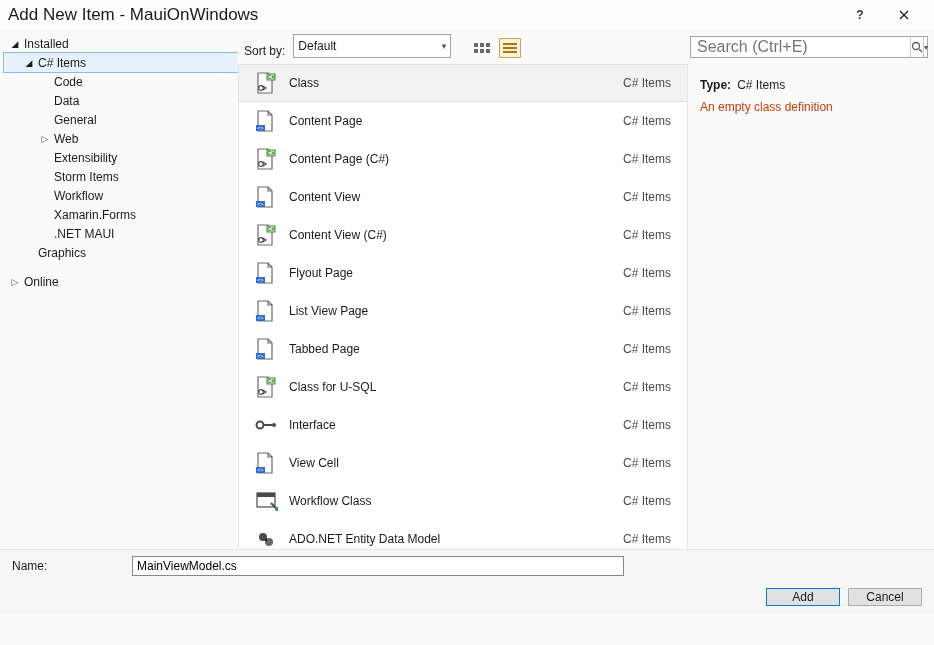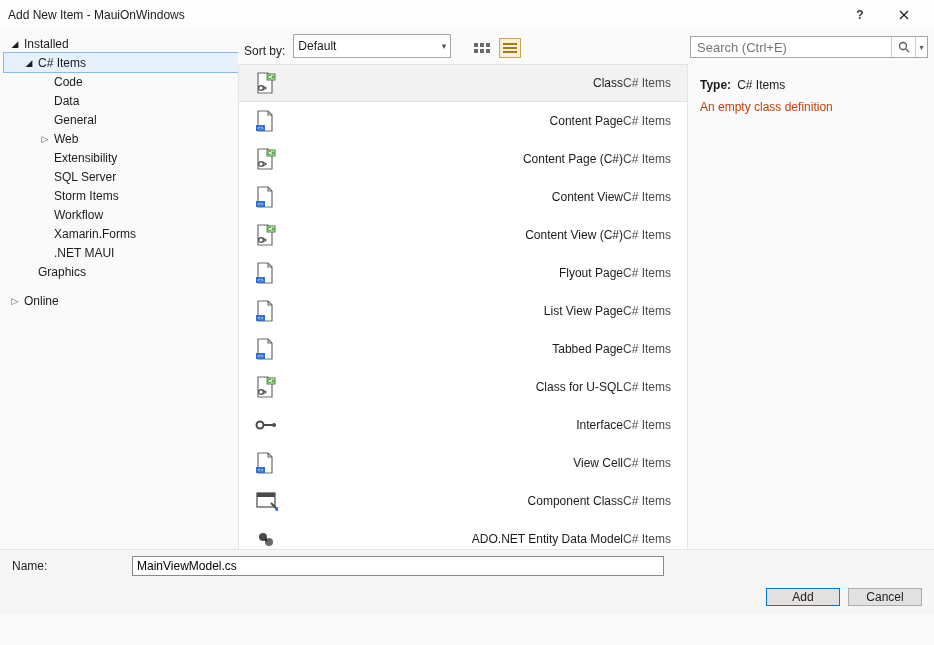--- a/index.html
+++ b/index.html
@@ -1,67 +1,67 @@
 <!DOCTYPE html>
 <html><head>
 <meta charset="utf-8">
 <style>
   * { box-sizing: border-box; font-family: "Segoe UI", Tahoma, sans-serif; }
   html, body { margin:0; padding:0; height:100%; }
   body { width:934px; height:645px; background:#fafafa; color:#1b1b1b; font-size:12px; overflow:hidden; }
 
   .titlebar { display:flex; align-items:center; height:30px; padding:0 8px; background:#fdfdfd; }
-  .titlebar .title { flex:1; font-size:12px; }
+  .titlebar .title { flex:1; font-size:17px; }
   .titlebar .tbtn { width:44px; height:30px; display:flex; align-items:center; justify-content:center; color:#333; }
 
   .toolbar-row { display:flex; align-items:flex-end; gap:6px; padding:4px 6px 6px 240px; }
   .toolbar-row .label { padding-right:2px; }
   .sort-select { display:flex; align-items:center; height:20px; width:158px; border:1px solid #a5a5a5; background:#fff; padding:11px 4px; justify-content:space-between; }
   .sort-select .chev { font-size:9px; color:#555; }
   .view-btn { width:22px; height:20px; display:flex; align-items:center; justify-content:center; border:1px solid transparent; }
   .view-btn.active { border:1px solid #c9a45a; background:#fdf2d5; }
 
   .search-wrap { margin-left:auto; display:flex; align-items:center; height:22px; width:238px; border:1px solid #a5a5a5; background:#fff; }
-  .search-wrap input { flex:1; border:none; outline:none; font-size:13px; padding:0 6px; background:transparent; }
+  .search-wrap input { flex:1; border:none; outline:none; font-size:16px; padding:0 6px; background:transparent; }
   .search-btn { width:24px; height:100%; display:flex; align-items:center; justify-content:center; border-left:1px solid #ccc; }
   .search-split { width:12px; height:100%; display:flex; align-items:center; justify-content:center; border-left:1px solid #ccc; font-size:8px; color:#555; }
 
   .main { display:flex; height:519px; }
 
   .tree { width:238px; padding:4px 0 0 4px; background:#fafafa; overflow:auto; }
   .tree ul { list-style:none; margin:0; padding:0; }
   .tree li { white-space:nowrap; }
   .tree .row { display:flex; align-items:center; height:19px; padding-right:6px; }
   .tree .exp { width:14px; height:14px; display:flex; align-items:center; justify-content:center; color:#555; font-size:9px; }
   .tree .exp.open { color:#1b1b1b; }
   .tree .row.selected { background:#e5f1fb; outline:1px solid #8bb9e8; }
   .tree .label { padding-left:2px; }
 
   .list-wrap { flex:1; background:#fff; border-left:1px solid #e5e5e5; border-right:1px solid #e5e5e5; position:relative; overflow:hidden; display:flex; }
   .list { flex:1; overflow-y:scroll; }
   .item-row { display:flex; align-items:center; height:38px; padding:0 16px 0 6px; }
   .item-row.selected { background:#f2f2f2; border-top:1px solid #e0e0e0; border-bottom:1px solid #e0e0e0; }
   .item-row .icon-slot { width:42px; display:flex; justify-content:center; }
-  .item-row .name { flex:1; padding-left:2px;text-align:right; }
+  .item-row .name { flex:1; padding-left:2px; }
   .item-row .cat { color:#4a4a4a; }
 
   .list::-webkit-scrollbar { width:17px; }
   .list::-webkit-scrollbar-track { background:#f0f0f0; }
   .list::-webkit-scrollbar-thumb { background:#c2c2c2; border:1px solid #b8b8b8; }
   .list::-webkit-scrollbar-button { background:#f0f0f0; height:17px; }
 
   .details { width:246px; padding:14px 12px; background:#fafafa; }
   .details .type-line { display:flex; gap:6px; margin-bottom:8px; }
   .details .type-line .lbl { font-weight:600; }
   .details .desc { color:#c2410c; }
 
   .footer { border-top:1px solid #e5e5e5; background:#f6f6f6; height:65px; padding:6px 12px 8px 12px; display:flex; flex-direction:column; justify-content:space-between; }
   .name-row { display:flex; align-items:center; gap:8px; }
   .name-row .label { width:112px; }
-  .name-row input { width:532px; height:20px; border:1px solid #888; padding:0 4px; font-size:12px; outline:none; }
+  .name-row input { width:492px; height:20px; border:1px solid #888; padding:0 4px; font-size:12px; outline:none; }
 
   .btn-row { display:flex; justify-content:flex-end; gap:8px; }
   .btn { min-width:74px; height:18px; border:1px solid #adadad; background:#e1e1e1; display:flex; align-items:center; justify-content:center; padding:0 12px; }
   .btn.primary { border-color:#0078d7; }
 
   
   .i0 > .row { padding-left:4px; }
   .i1 > .row { padding-left:18px; }
   .i2 > .row { padding-left:34px; }
 
@@ -127,26 +127,20 @@
                 </li>
               <li class="i2">
                   <div class="row">
                     <span class="exp"></span>
                     <span class="label">Extensibility</span>
                   </div>
                 </li>
               <li class="i2">
                   <div class="row">
                     <span class="exp"></span>
-                    <span class="label">SQL Server</span>
-                  </div>
-                </li>
-              <li class="i2">
-                  <div class="row">
-                    <span class="exp"></span>
                     <span class="label">Storm Items</span>
                   </div>
                 </li>
               <li class="i2">
                   <div class="row">
                     <span class="exp"></span>
                     <span class="label">Workflow</span>
                   </div>
                 </li>
               <li class="i2">
@@ -319,21 +313,21 @@
               </div>
               <div class="name">View Cell</div>
               <div class="cat">C# Items</div>
             </div>
             <div class="item-row">
               <div class="icon-slot">
                 <svg class="fi" viewBox="0 0 24 24">
                   <use href="#ic-component"></use>
                 </svg>
               </div>
-              <div class="name">Component Class</div>
+              <div class="name">Workflow Class</div>
               <div class="cat">C# Items</div>
             </div>
             <div class="item-row">
               <div class="icon-slot">
                 <svg class="fi" viewBox="0 0 24 24">
                   <use href="#ic-ado"></use>
                 </svg>
               </div>
               <div class="name">ADO.NET Entity Data Model</div>
               <div class="cat">C# Items</div>

